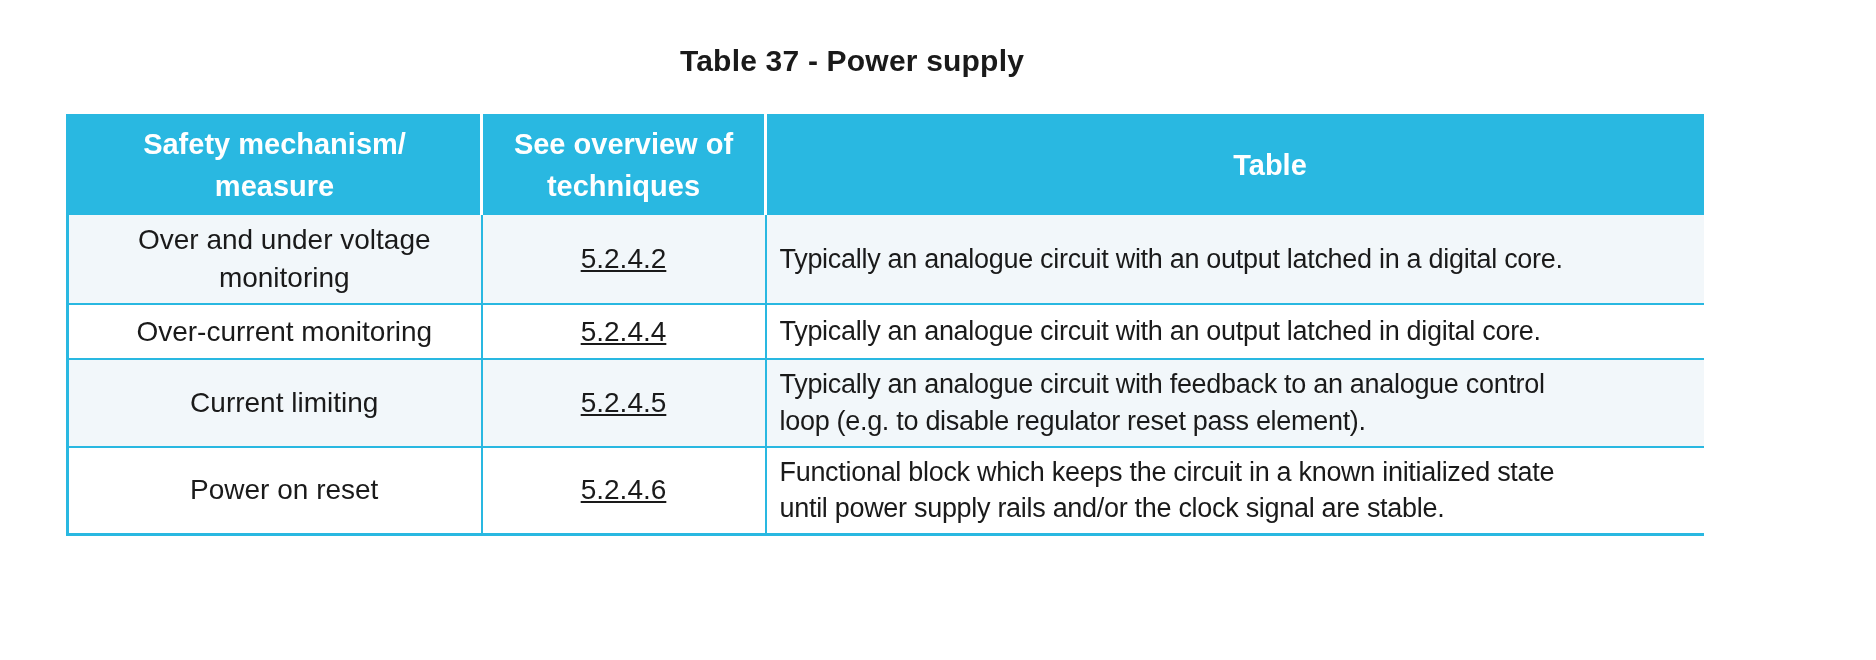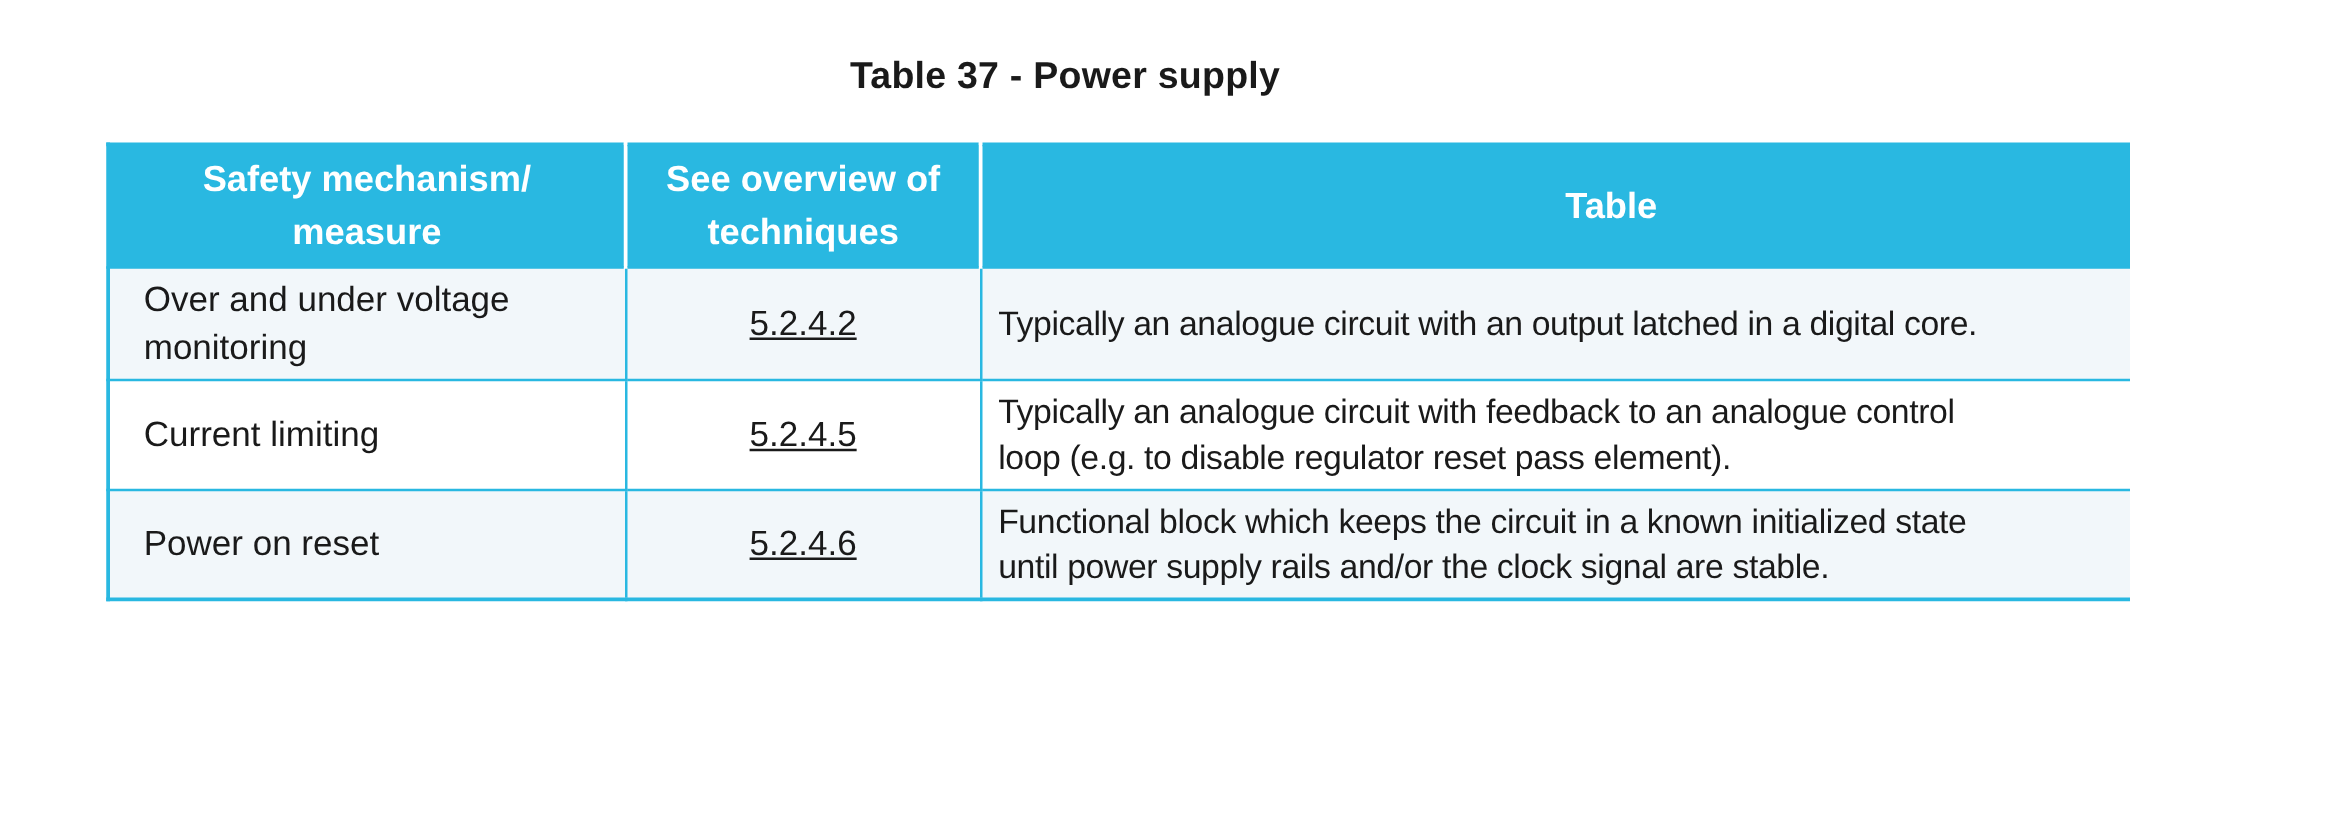--- a/index.html
+++ b/index.html
@@ -22,21 +22,21 @@
     font-size: 30px;
     font-weight: bold;
     color: #1a1a1a;
     margin: 0 0 36px 0;
     letter-spacing: 0.2px;
   }
   table.power-table {
     border-collapse: collapse;
     table-layout: fixed;
     width: 1707px;
-    margin: 0 auto 0 85px;
+    margin: 0 auto 0 66px;
     border: 3px solid #29b8e1;
   }
   col.c-mech  { width: 414px; }
   col.c-ref   { width: 284px; }
   col.c-notes { width: 1009px; }
 
   thead th {
     background: #29b8e1;
     color: #ffffff;
     font-weight: bold;
@@ -61,21 +61,21 @@
     white-space: pre-line;
   }
   tbody tr:nth-child(odd) td { background: #f2f7fa; }
 
   tbody tr:nth-child(1) { height: 86px; }
   tbody tr:nth-child(2) { height: 55px; }
   tbody tr:nth-child(3) { height: 57px; }
   tbody tr:nth-child(4) { height: 88px; }
   tbody tr:nth-child(5) { height: 100px; }
 
-  td.mech  { text-align: left; padding-left: 27px; }
+  td.mech  { text-align: center; padding-left: 27px; }
   td.ref   { text-align: center; text-decoration: underline; }
   td.note  { text-align: left; padding-left: 13px; padding-right: 4px;
              font-size: 27px; letter-spacing: -0.3px; }
 </style>
 </head>
 <body>
 
 <div class="page">
 
   <div class="title">Table 37 - Power supply</div>
@@ -96,20 +96,25 @@
       </tr>
     </thead>
     <tbody>
       <tr>
         <td class="mech">Over and under voltage
 monitoring</td>
         <td class="ref">5.2.4.2</td>
         <td class="note">Typically an analogue circuit with an output latched in a digital core.</td>
       </tr>
       <tr>
+        <td class="mech">Over-current monitoring</td>
+        <td class="ref">5.2.4.4</td>
+        <td class="note">Typically an analogue circuit with an output latched in digital core.</td>
+      </tr>
+      <tr>
         <td class="mech">Current limiting</td>
         <td class="ref">5.2.4.5</td>
         <td class="note">Typically an analogue circuit with feedback to an analogue control
 loop (e.g. to disable regulator reset pass element).</td>
       </tr>
       <tr>
         <td class="mech">Power on reset</td>
         <td class="ref">5.2.4.6</td>
         <td class="note">Functional block which keeps the circuit in a known initialized state
 until power supply rails and/or the clock signal are stable.</td>

